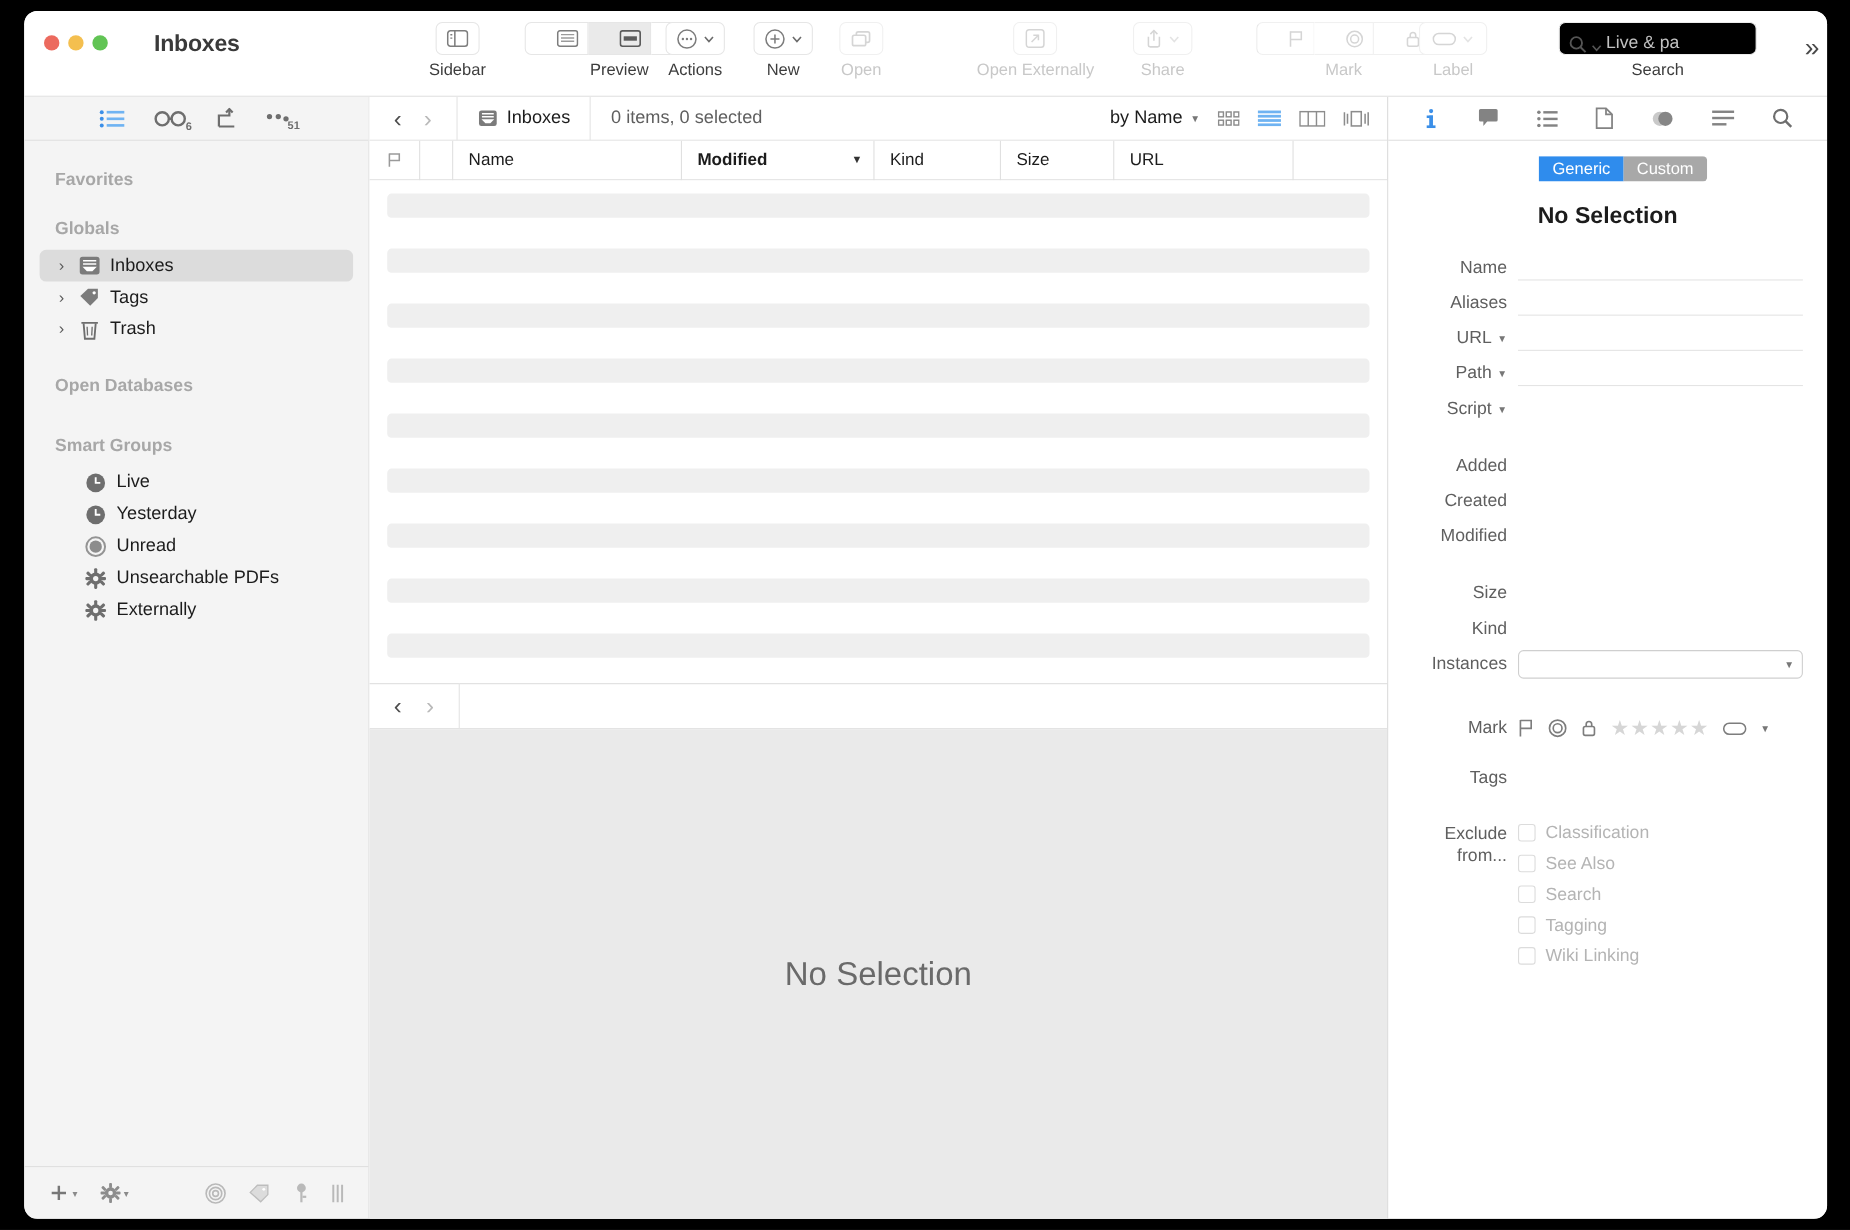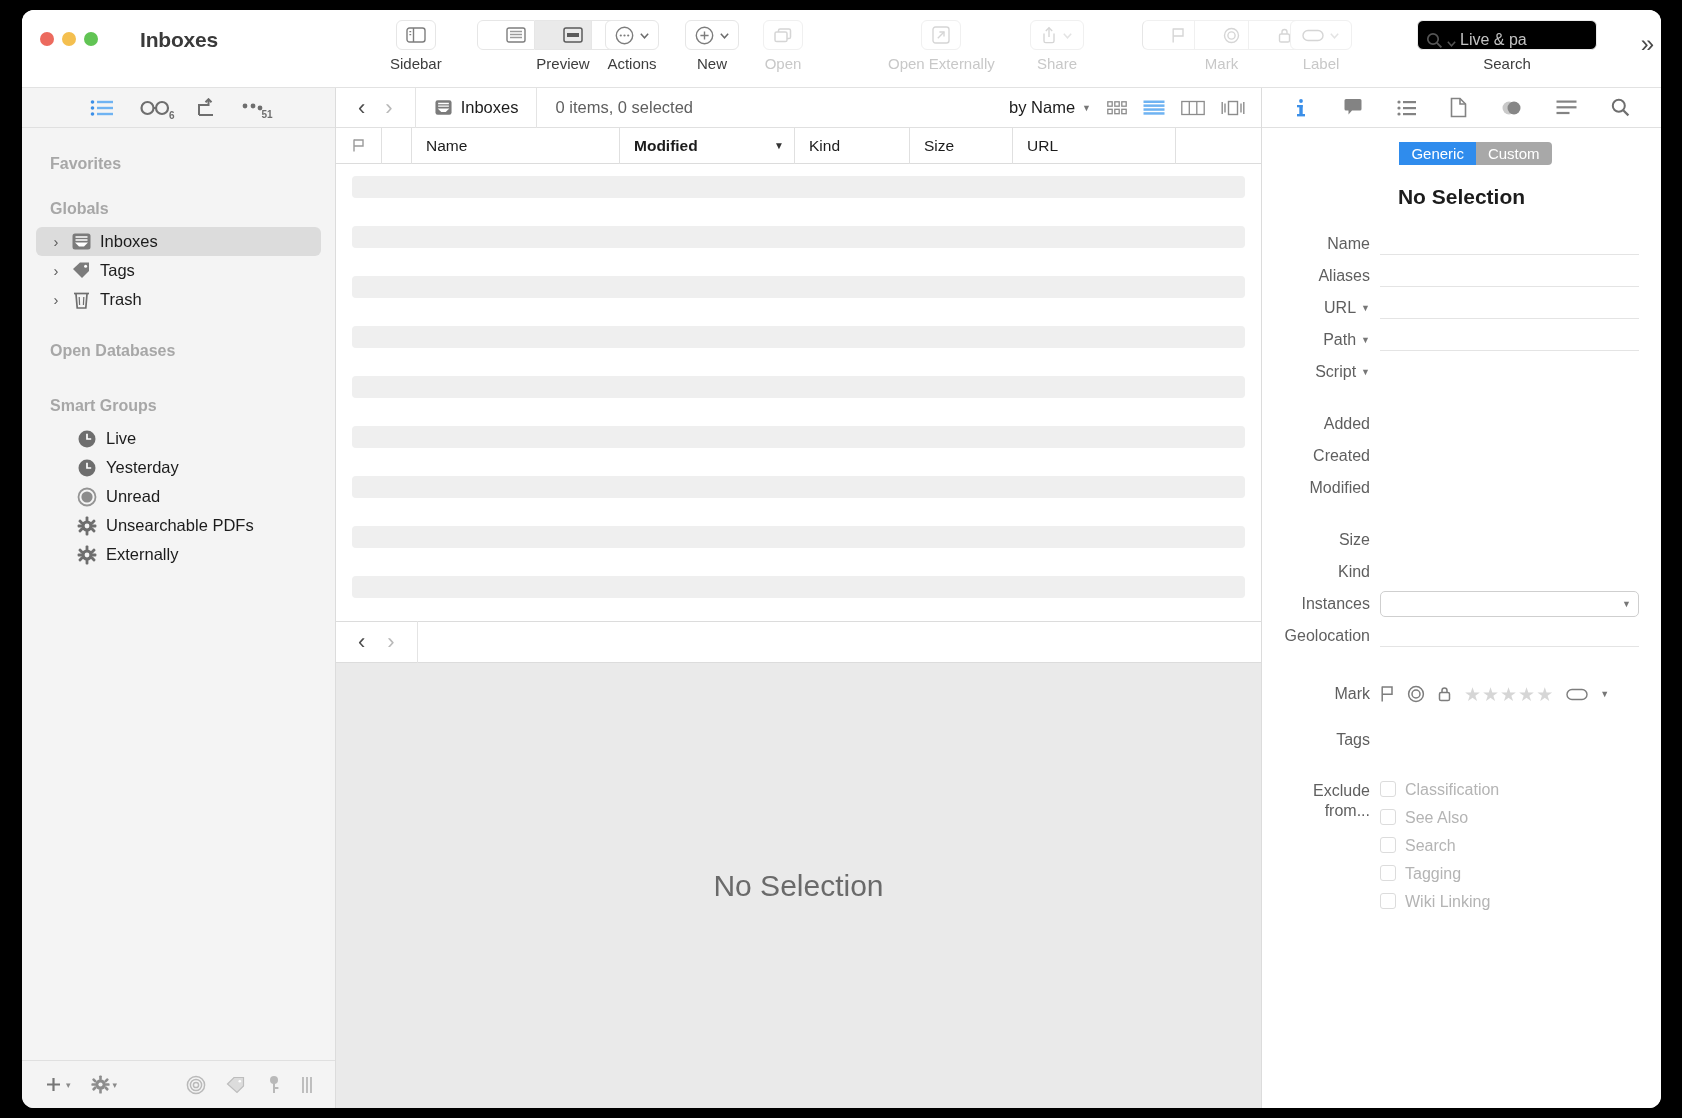--- a/index.html
+++ b/index.html
@@ -865,26 +865,20 @@
           <div class="flab">Kind</div>
           <div class="fval"></div>
         </div>
         <div class="frow">
           <div class="flab">Instances</div>
           <div class="fval">
             <div class="combo">
               <span class="tri">▼</span>
             </div>
           </div>
-        </div>
-        <div class="frow">
-          <div class="flab">Geolocation</div>
-          <div class="fval">
-              <div class="uline"></div>
-            </div>
         </div>
 
         <div class="gap" style="height:26px"></div>
 
         <div class="frow">
           <div class="flab">Mark</div>
           <div class="fval">
             <div class="markrow">
               <svg width="15" height="18" viewBox="0 0 15 18">
                 <line x1="2.2" y1="1.5" x2="2.2" y2="16.5" stroke="#7d7d7d" stroke-width="1.5"></line>

